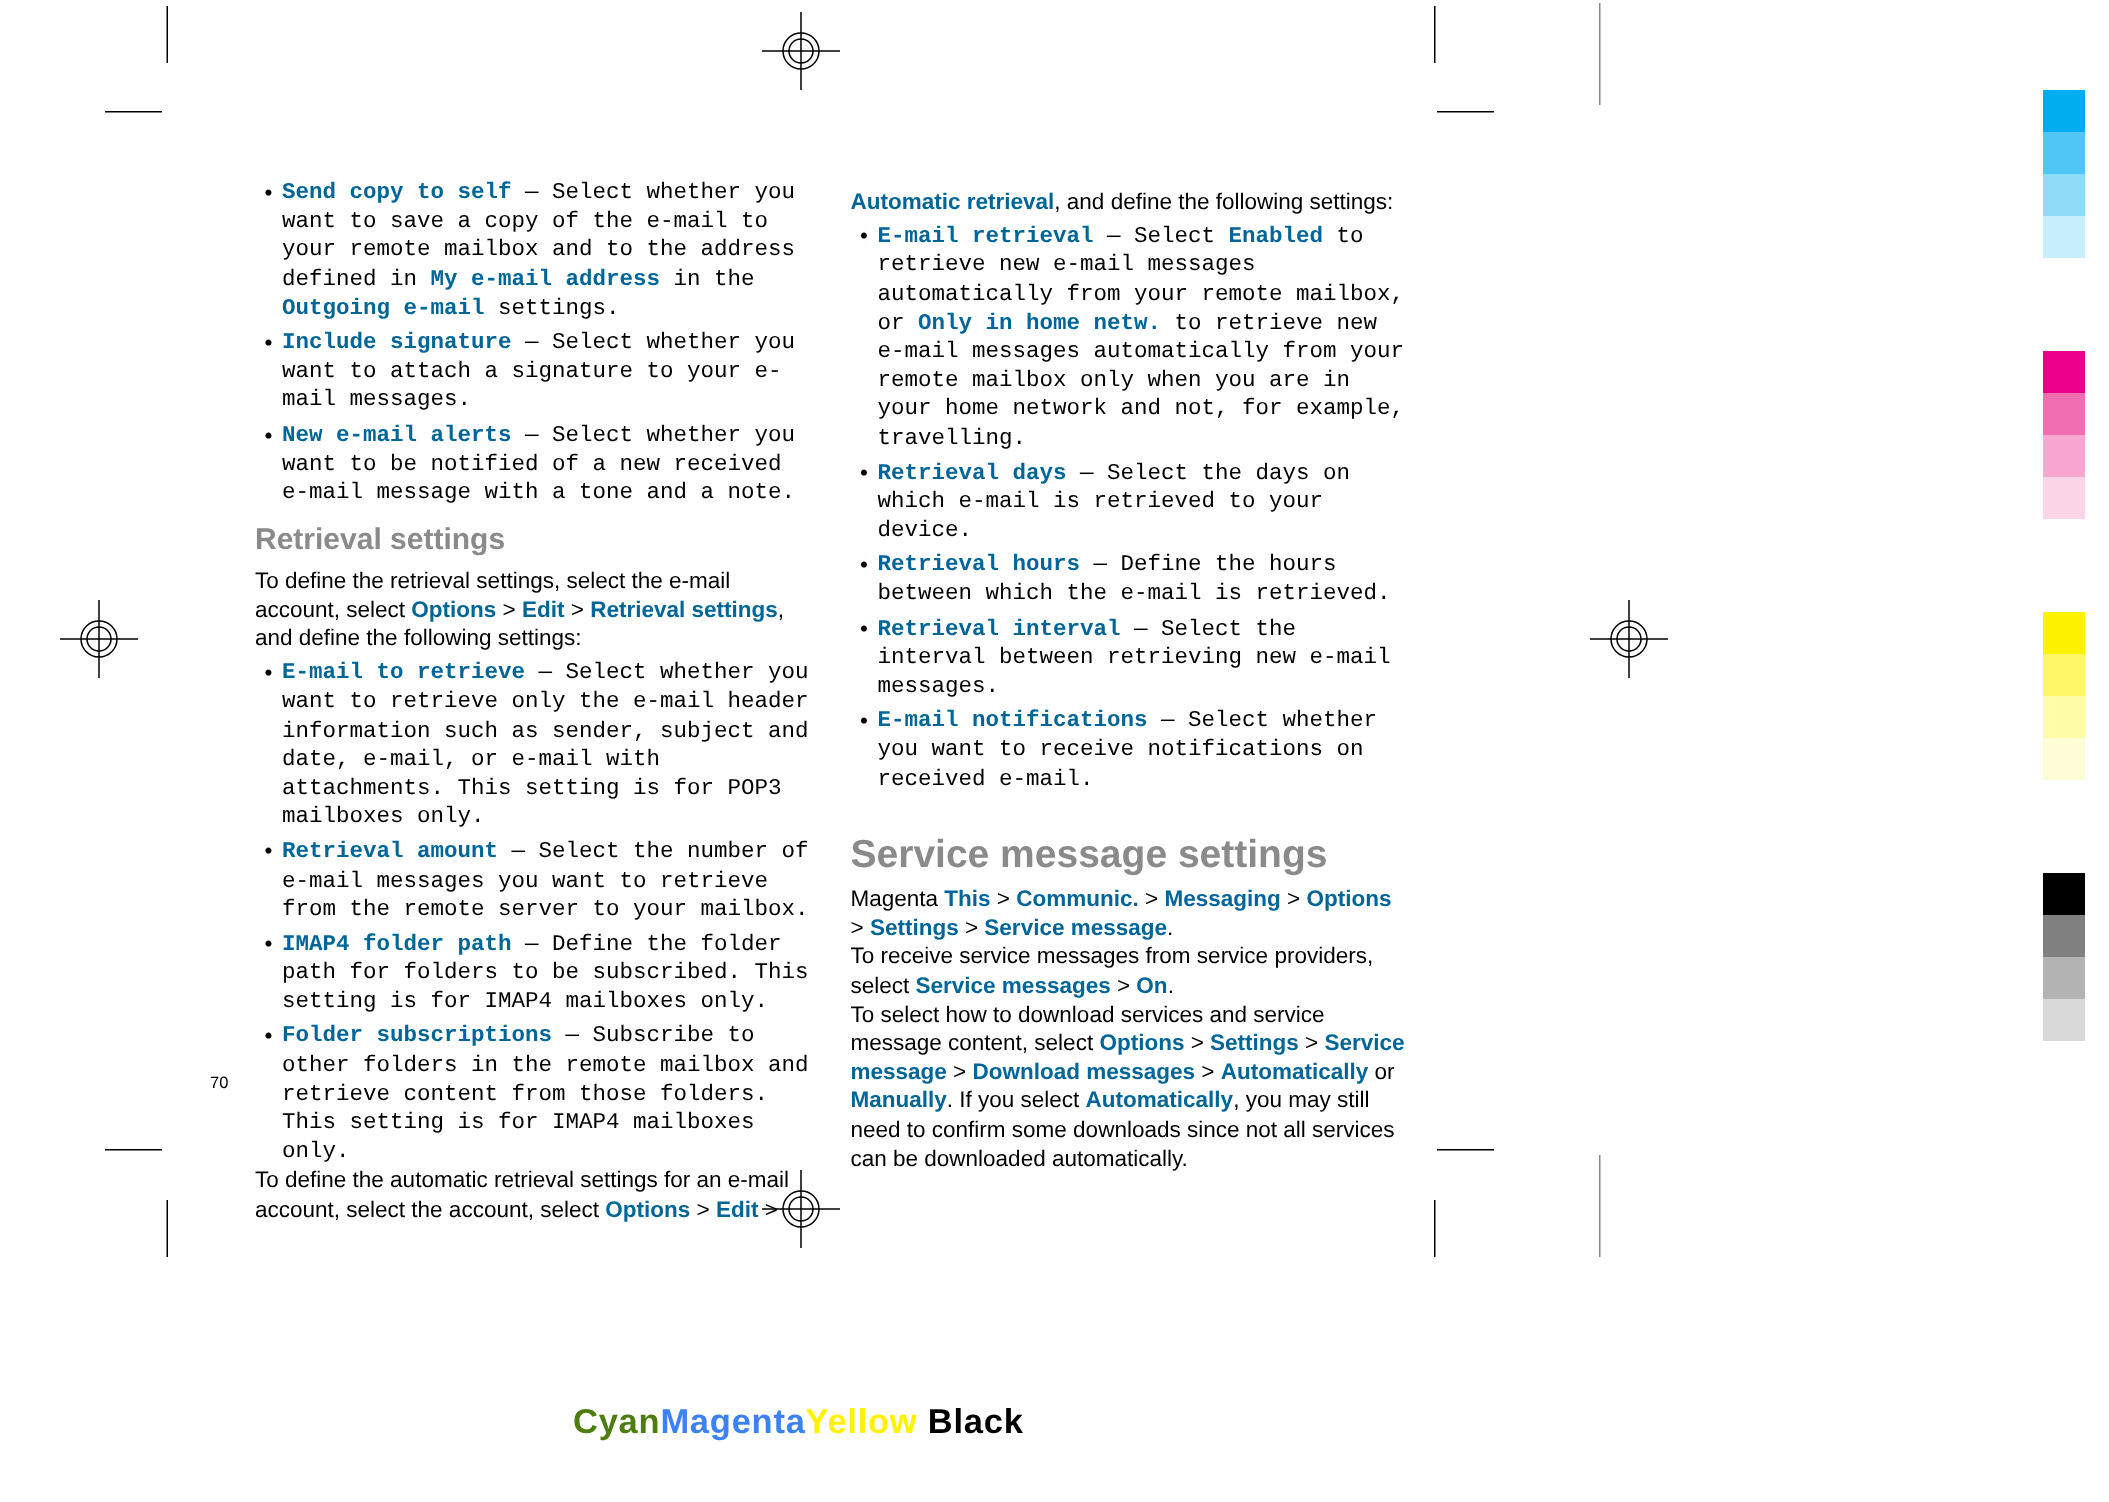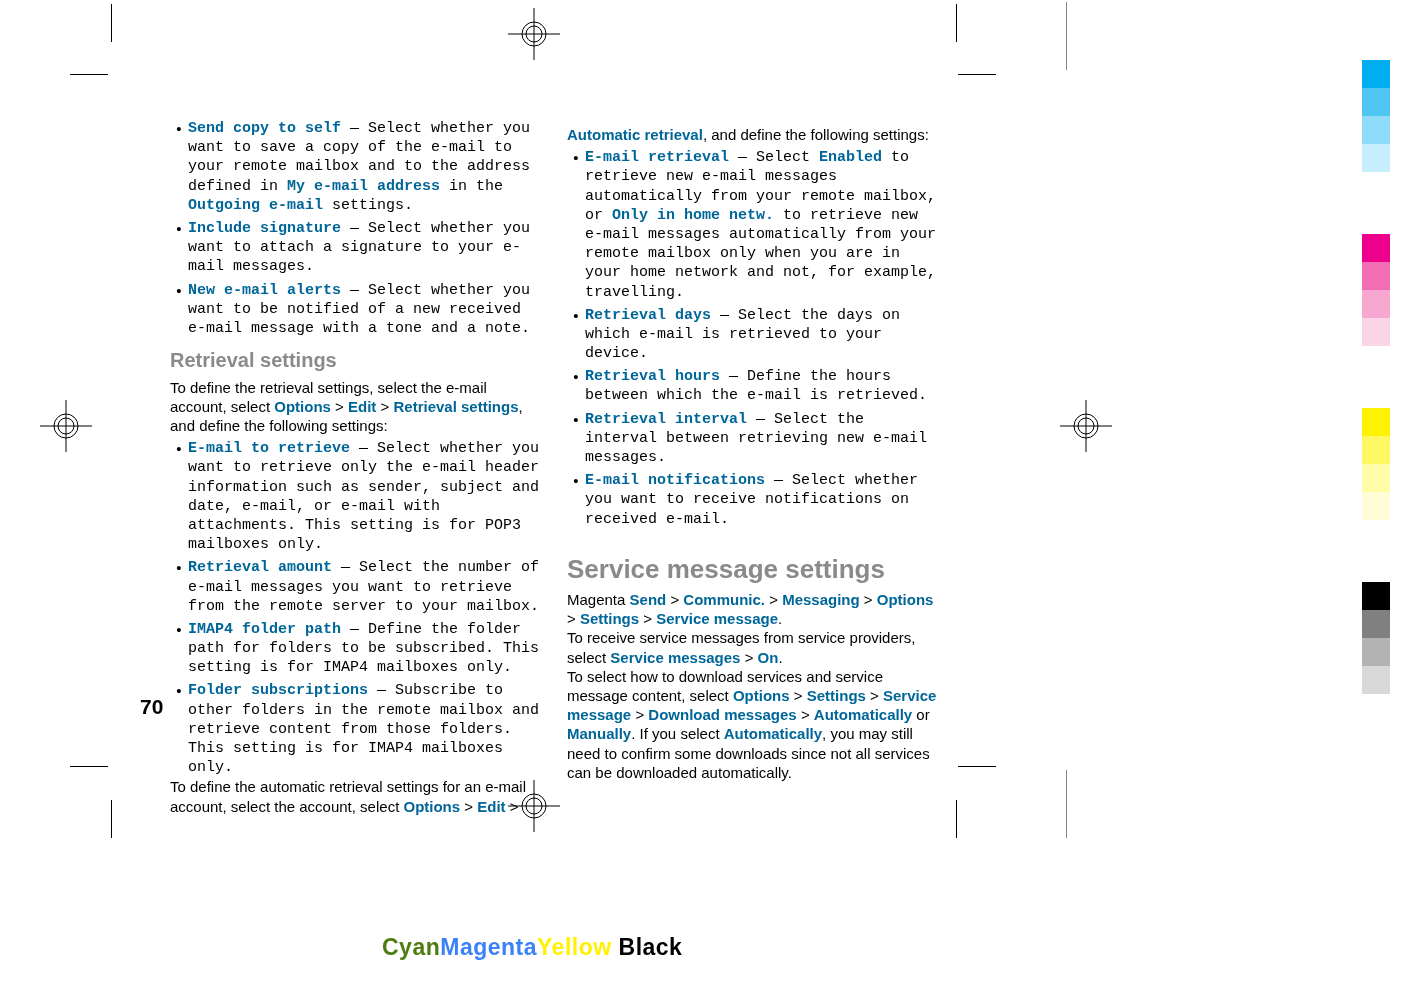--- a/index.html
+++ b/index.html
@@ -31,23 +31,23 @@
   .h2 { font-size: 20px; margin: 10px 0 4px 0; }
   .h1 { font-size: 26px; margin: 24px 0 4px 0; }
   ul { list-style: none; }
   li { display: flex; align-items: flex-start; margin-top: 4px; }
   li .bullet { width: 18px; flex-shrink: 0; text-align: center; color: #000; }
   li .litext { flex: 1; font-family: Liberation Mono, monospace; }
   p { margin-top: 0; }
   .page-num {
     position: absolute;
     left: 140px;
-    top: 695px;
-    font-weight: bold;
-    font-size: 21px;
+    top: 716px;
+    font-weight: normal;
+    font-size: 11px;
   }
 
   
   .regmark {
     position: absolute;
     width: 52px;
     height: 52px;
   }
   .regmark svg { width: 100%; height: 100%; }
   .regmark.top { left: 508px; top: 8px; }
@@ -231,21 +231,21 @@
           <span class="litext"><span class="b blue">Retrieval interval</span> — Select the interval between retrieving new e-mail messages.</span>
         </li>
         <li>
           <span class="bullet">•</span>
           <span class="litext"><span class="b blue">E-mail notifications</span> — Select whether you want to receive notifications on received e-mail.</span>
         </li>
       </ul>
 
     <div class="grayhdr h1">Service message settings</div>
     <p>
-      <span>Magenta </span><span class="b blue">Send</span><span> &gt; </span><span class="b blue">Communic.</span><span> &gt; </span><span class="b blue">Messaging</span><span> &gt; </span><span class="b blue">Options</span><span> &gt; </span><span class="b blue">Settings</span><span> &gt; </span><span class="b blue">Service message</span><span>.</span>
+      <span>Magenta </span><span class="b blue">This</span><span> &gt; </span><span class="b blue">Communic.</span><span> &gt; </span><span class="b blue">Messaging</span><span> &gt; </span><span class="b blue">Options</span><span> &gt; </span><span class="b blue">Settings</span><span> &gt; </span><span class="b blue">Service message</span><span>.</span>
     </p>
     <p>
       <span>To receive service messages from service providers, select </span><span class="b blue">Service messages</span><span> &gt; </span><span class="b blue">On</span><span>.</span>
     </p>
     <p>
       <span>To select how to download services and service message content, select </span><span class="b blue">Options</span><span> &gt; </span><span class="b blue">Settings</span><span> &gt; </span><span class="b blue">Service message</span><span> &gt; </span><span class="b blue">Download messages</span><span> &gt; </span><span class="b blue">Automatically</span><span> or </span><span class="b blue">Manually</span><span>. If you select </span><span class="b blue">Automatically</span><span>, you may still need to confirm some downloads since not all services can be downloaded automatically.</span>
     </p>
   </div>
 </div>
 

